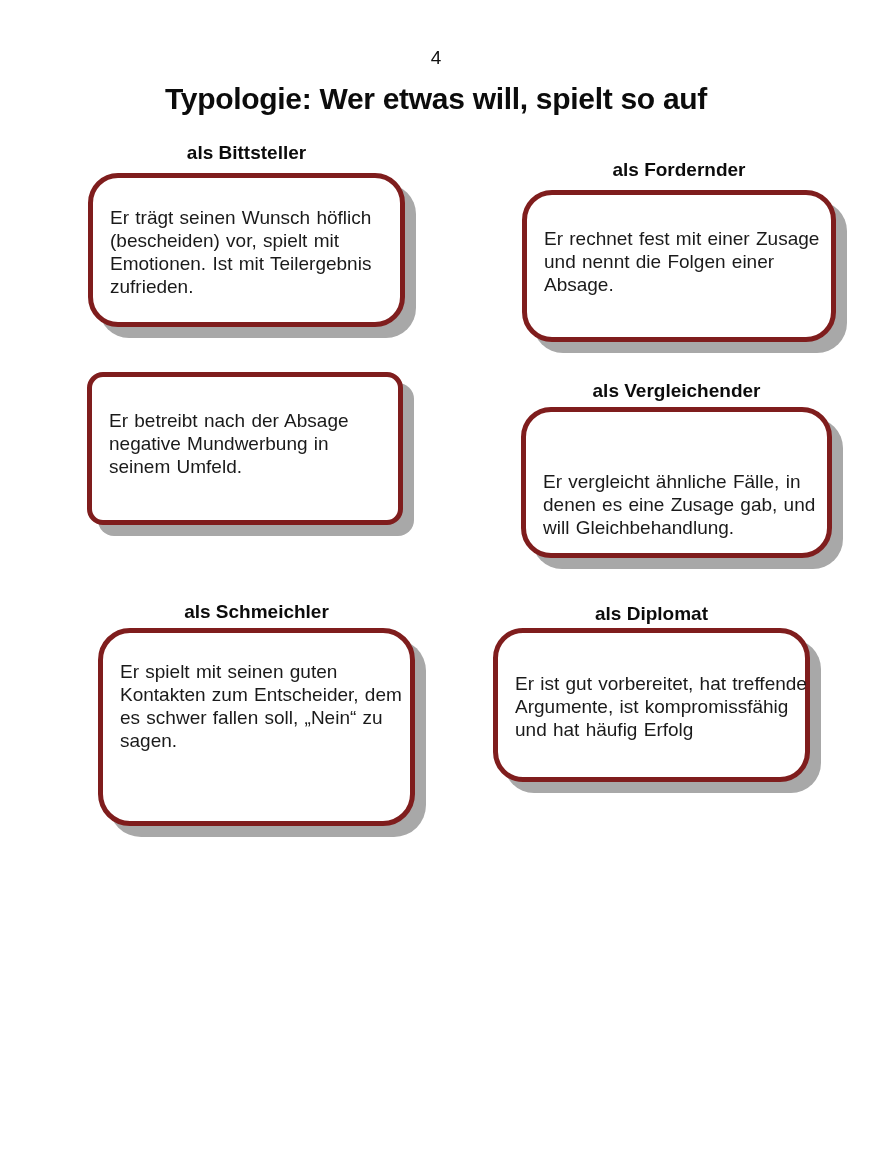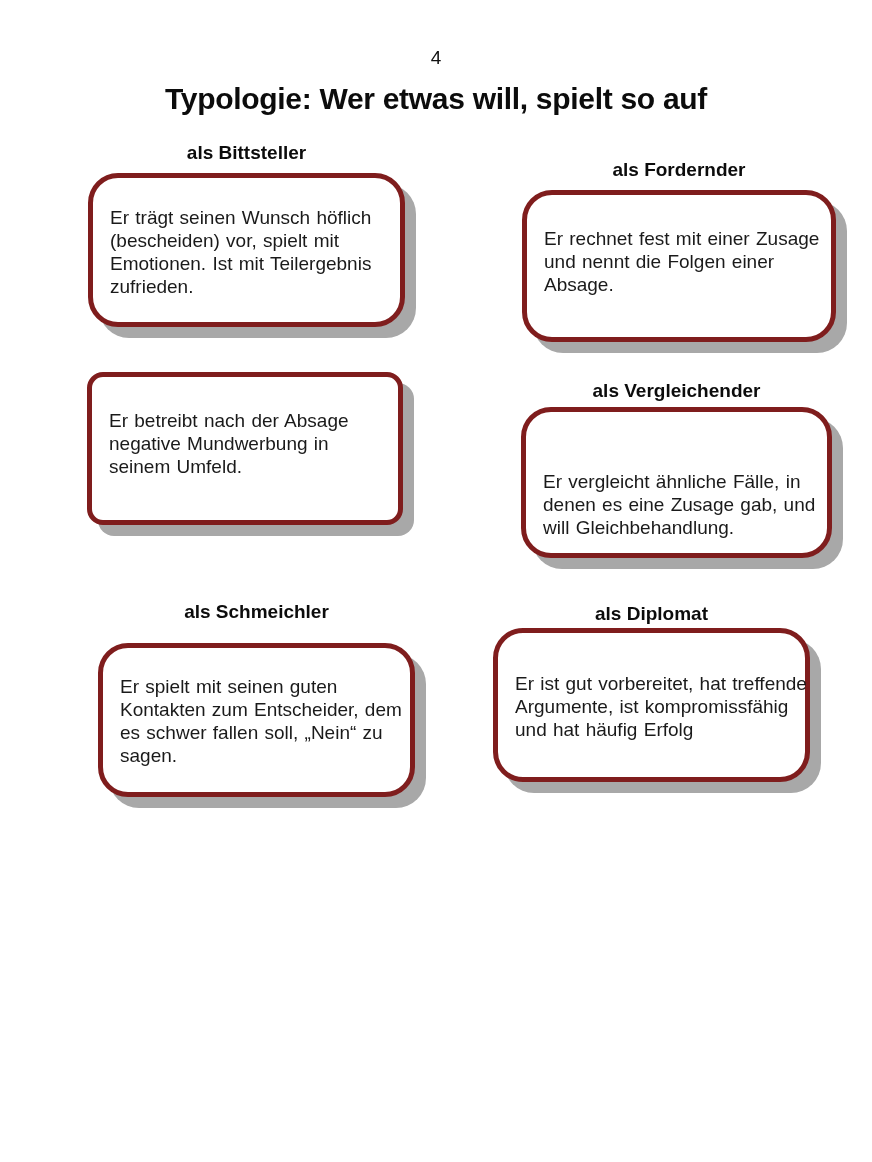--- a/index.html
+++ b/index.html
@@ -54,21 +54,21 @@
   
   .c1 { left: 88px;  top: 141px; width: 317px; }
   .c1 .card-box { height: 154px; margin-top: 9px; padding-top: 28px; }
   .c2 { left: 493px; top: 158px; width: 314px; padding-left: 29px; }
   .c2 .card-box { height: 152px; margin-top: 9px; padding-top: 32px; }
   .c3 { left: 87px;  top: 371px; width: 316px; }
   .c3 .card-box { height: 153px; margin-top: 1px; padding-top: 32px; border-radius: 16px; }
   .c4 { left: 493px; top: 379px; width: 311px; margin-left: 28px; }
   .c4 .card-box { height: 151px; margin-top: 5px; padding-top: 58px; }
   .c5 { left: 98px;  top: 600px; width: 317px; }
-  .c5 .card-box { height: 154px; margin-top: 20px; padding-top: 27px; }
+  .c5 .card-box { height: 198px; margin-top: 5px; padding-top: 27px; border-radius: 32px; }
   .c6 { left: 493px; top: 602px; width: 317px; }
   .c6 .card-box { height: 154px; margin-top: 3px; padding-top: 39px; }
 </style>
 </head>
 <body>
 
 <div class="page">
 
   <div class="page-number">4</div>
 

